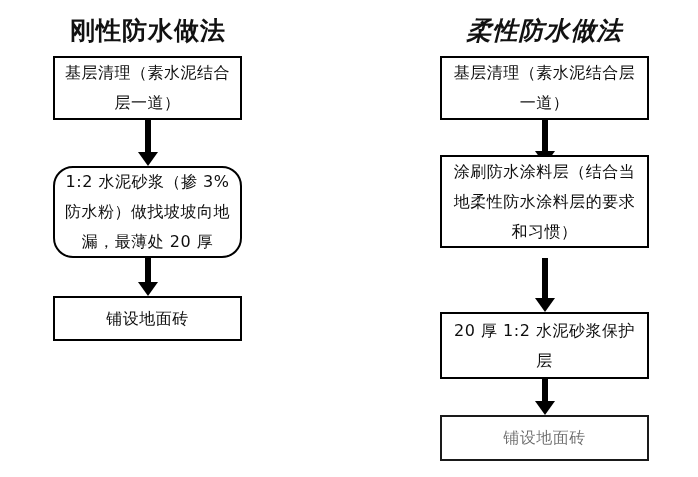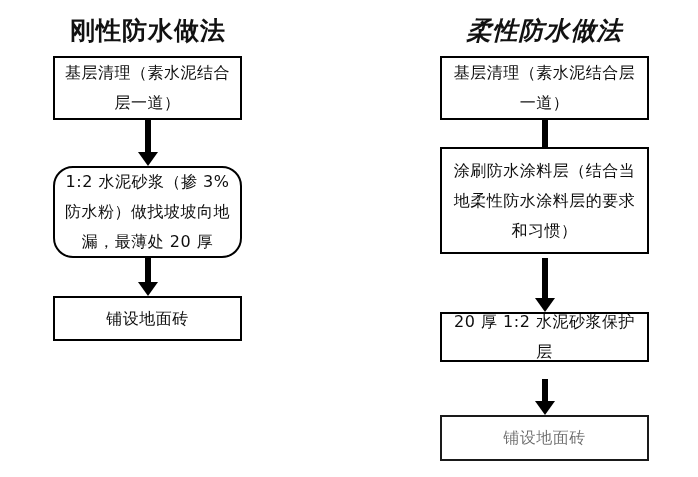--- a/index.html
+++ b/index.html
@@ -57,22 +57,22 @@
   }
   .node .txt { display: block; width: 100%; }
 
   
   #node-l1 { left: 53px; top: 56px;  width: 189px; height: 64px; }
   #node-l2 { left: 53px; top: 166px; width: 189px; height: 92px; border-radius: 20px; }
   #node-l3 { left: 53px; top: 296px; width: 189px; height: 45px; }
 
   
   #node-r1 { left: 440px; top: 56px;  width: 209px; height: 64px; }
-  #node-r2 { left: 440px; top: 147px; width: 209px; height: 107px; }
-  #node-r3 { left: 440px; top: 312px; width: 209px; height: 50px; }
+  #node-r2 { left: 440px; top: 155px; width: 209px; height: 93px; }
+  #node-r3 { left: 440px; top: 312px; width: 209px; height: 67px; }
   #node-r4 { left: 440px; top: 415px; width: 209px; height: 46px; }
 
   
   #node-r4 .txt {
     color: #2b2b2b;
     opacity: 0.62;
     filter: blur(0.35px) contrast(1.25);
     text-shadow: 0.6px 0.4px 0 rgba(255,255,255,0.85),
                 -0.5px -0.4px 0 rgba(255,255,255,0.6);
   }

